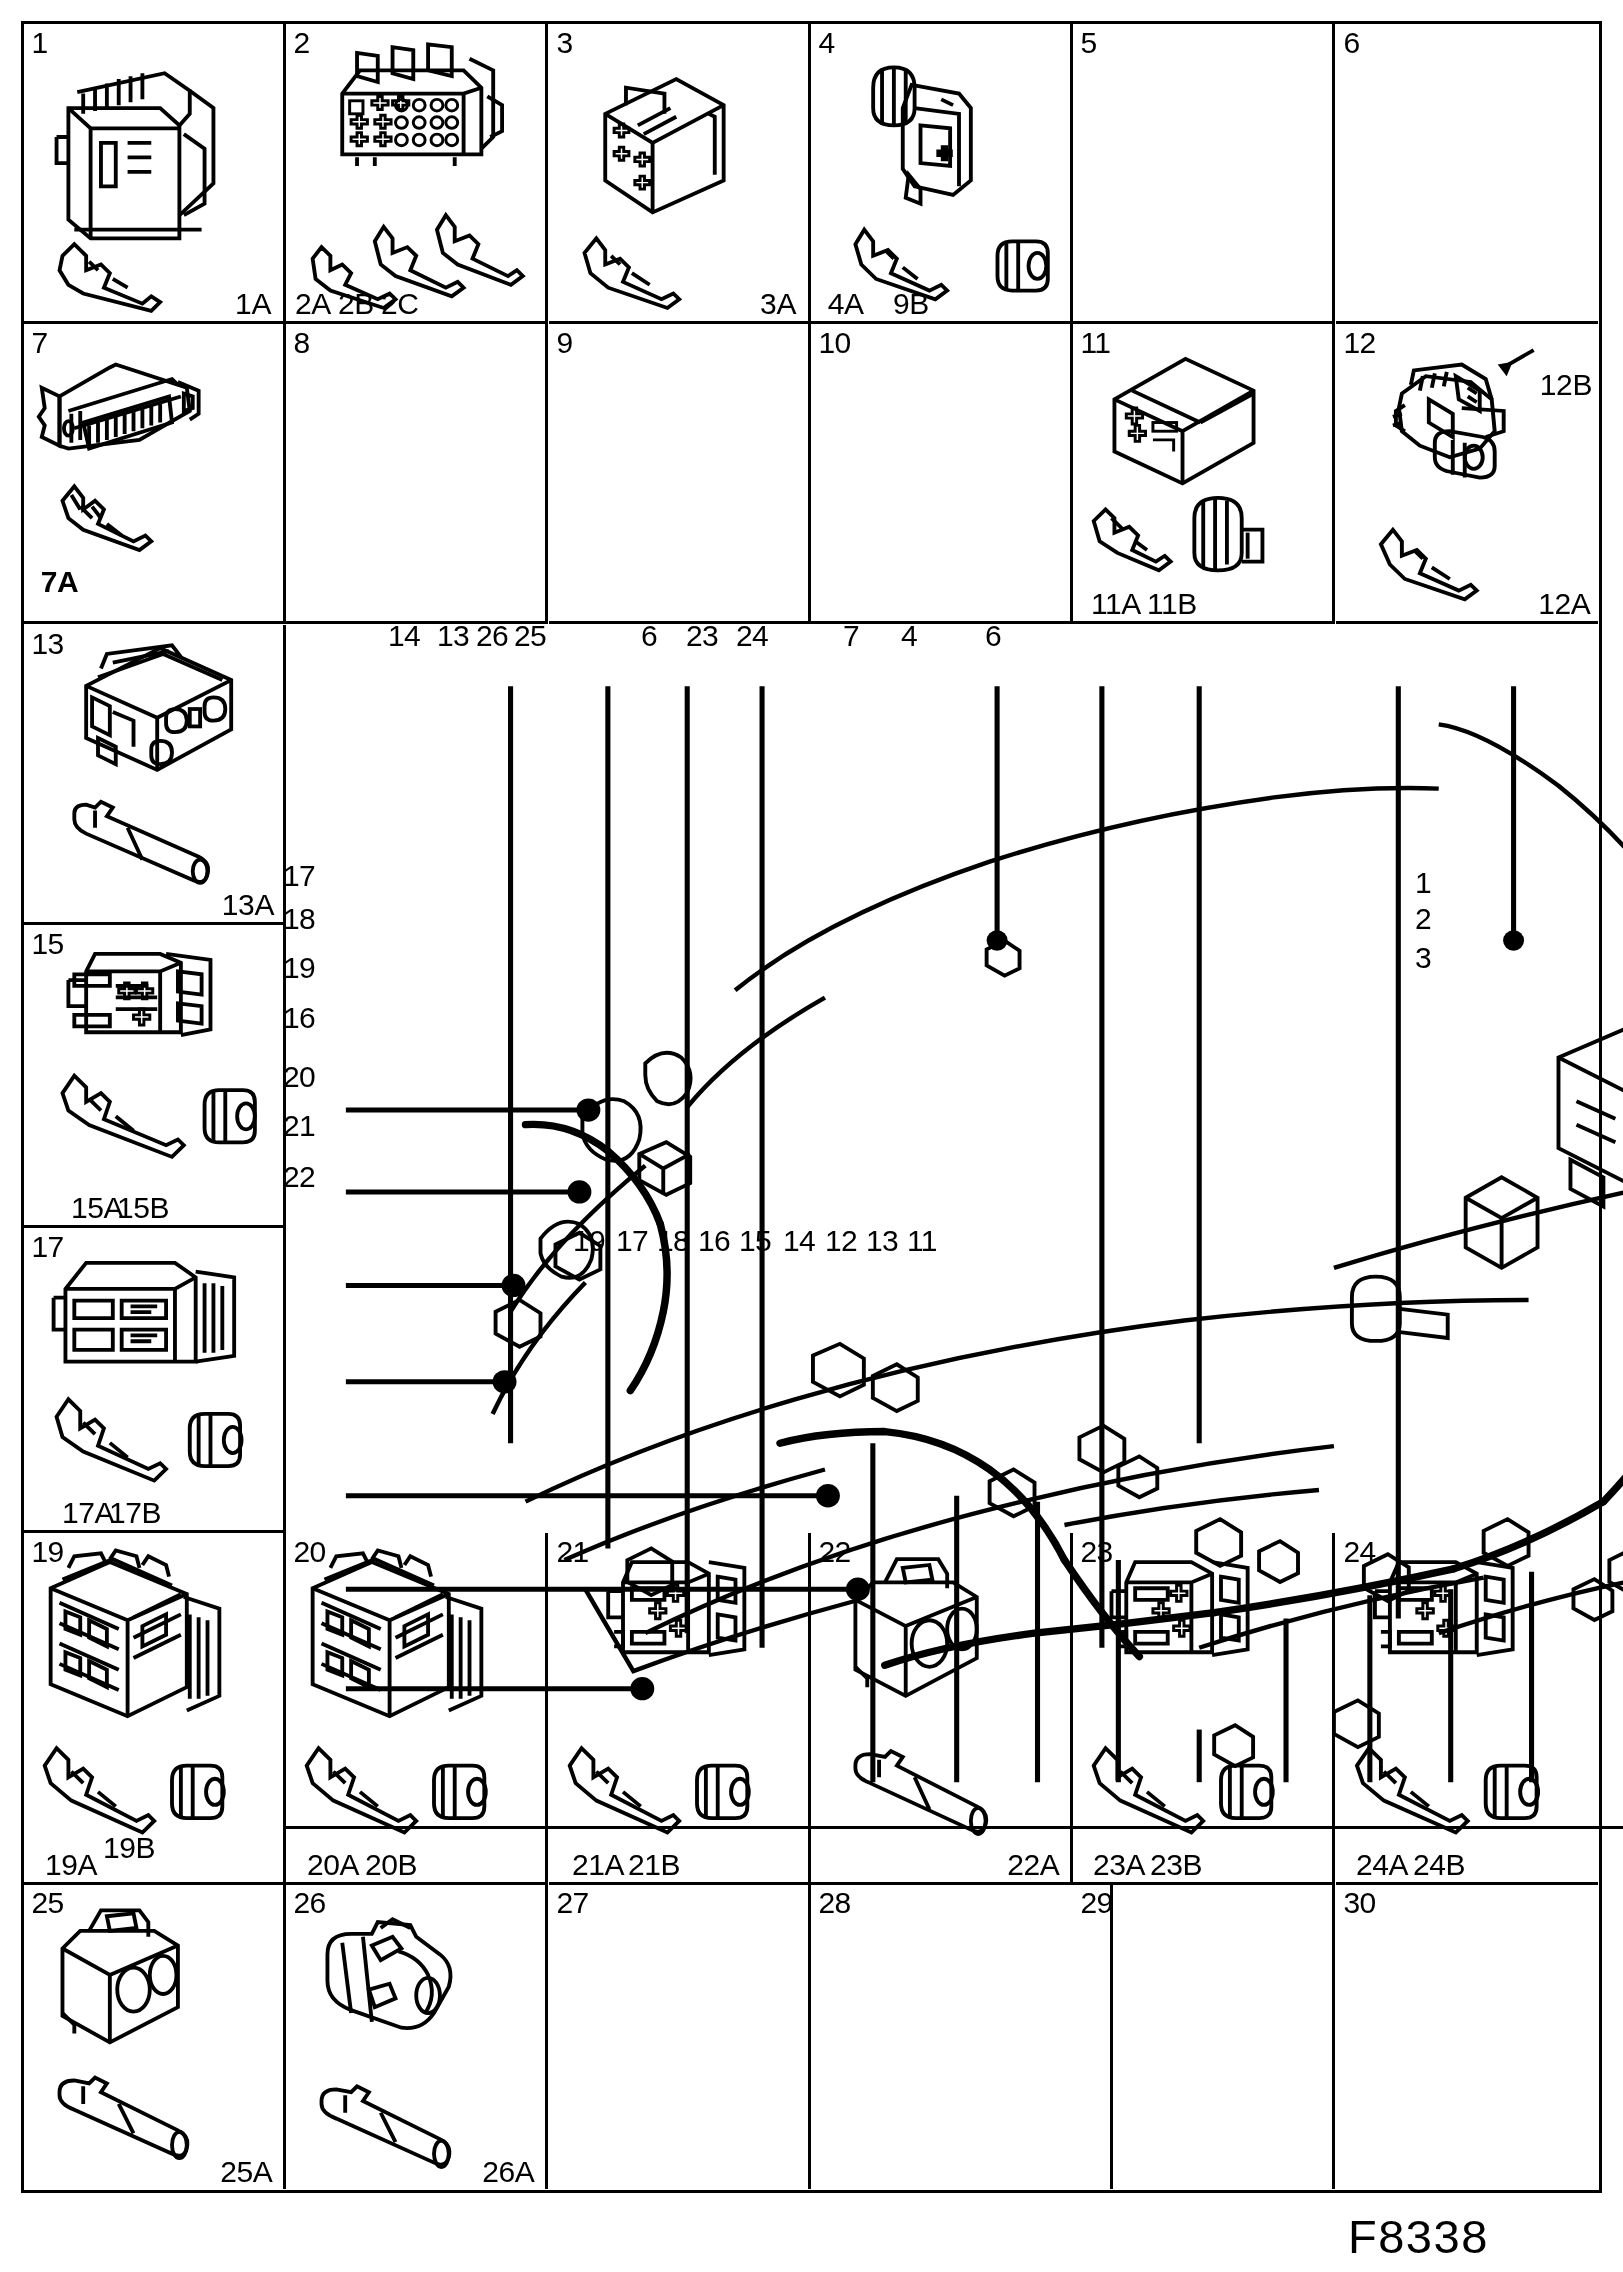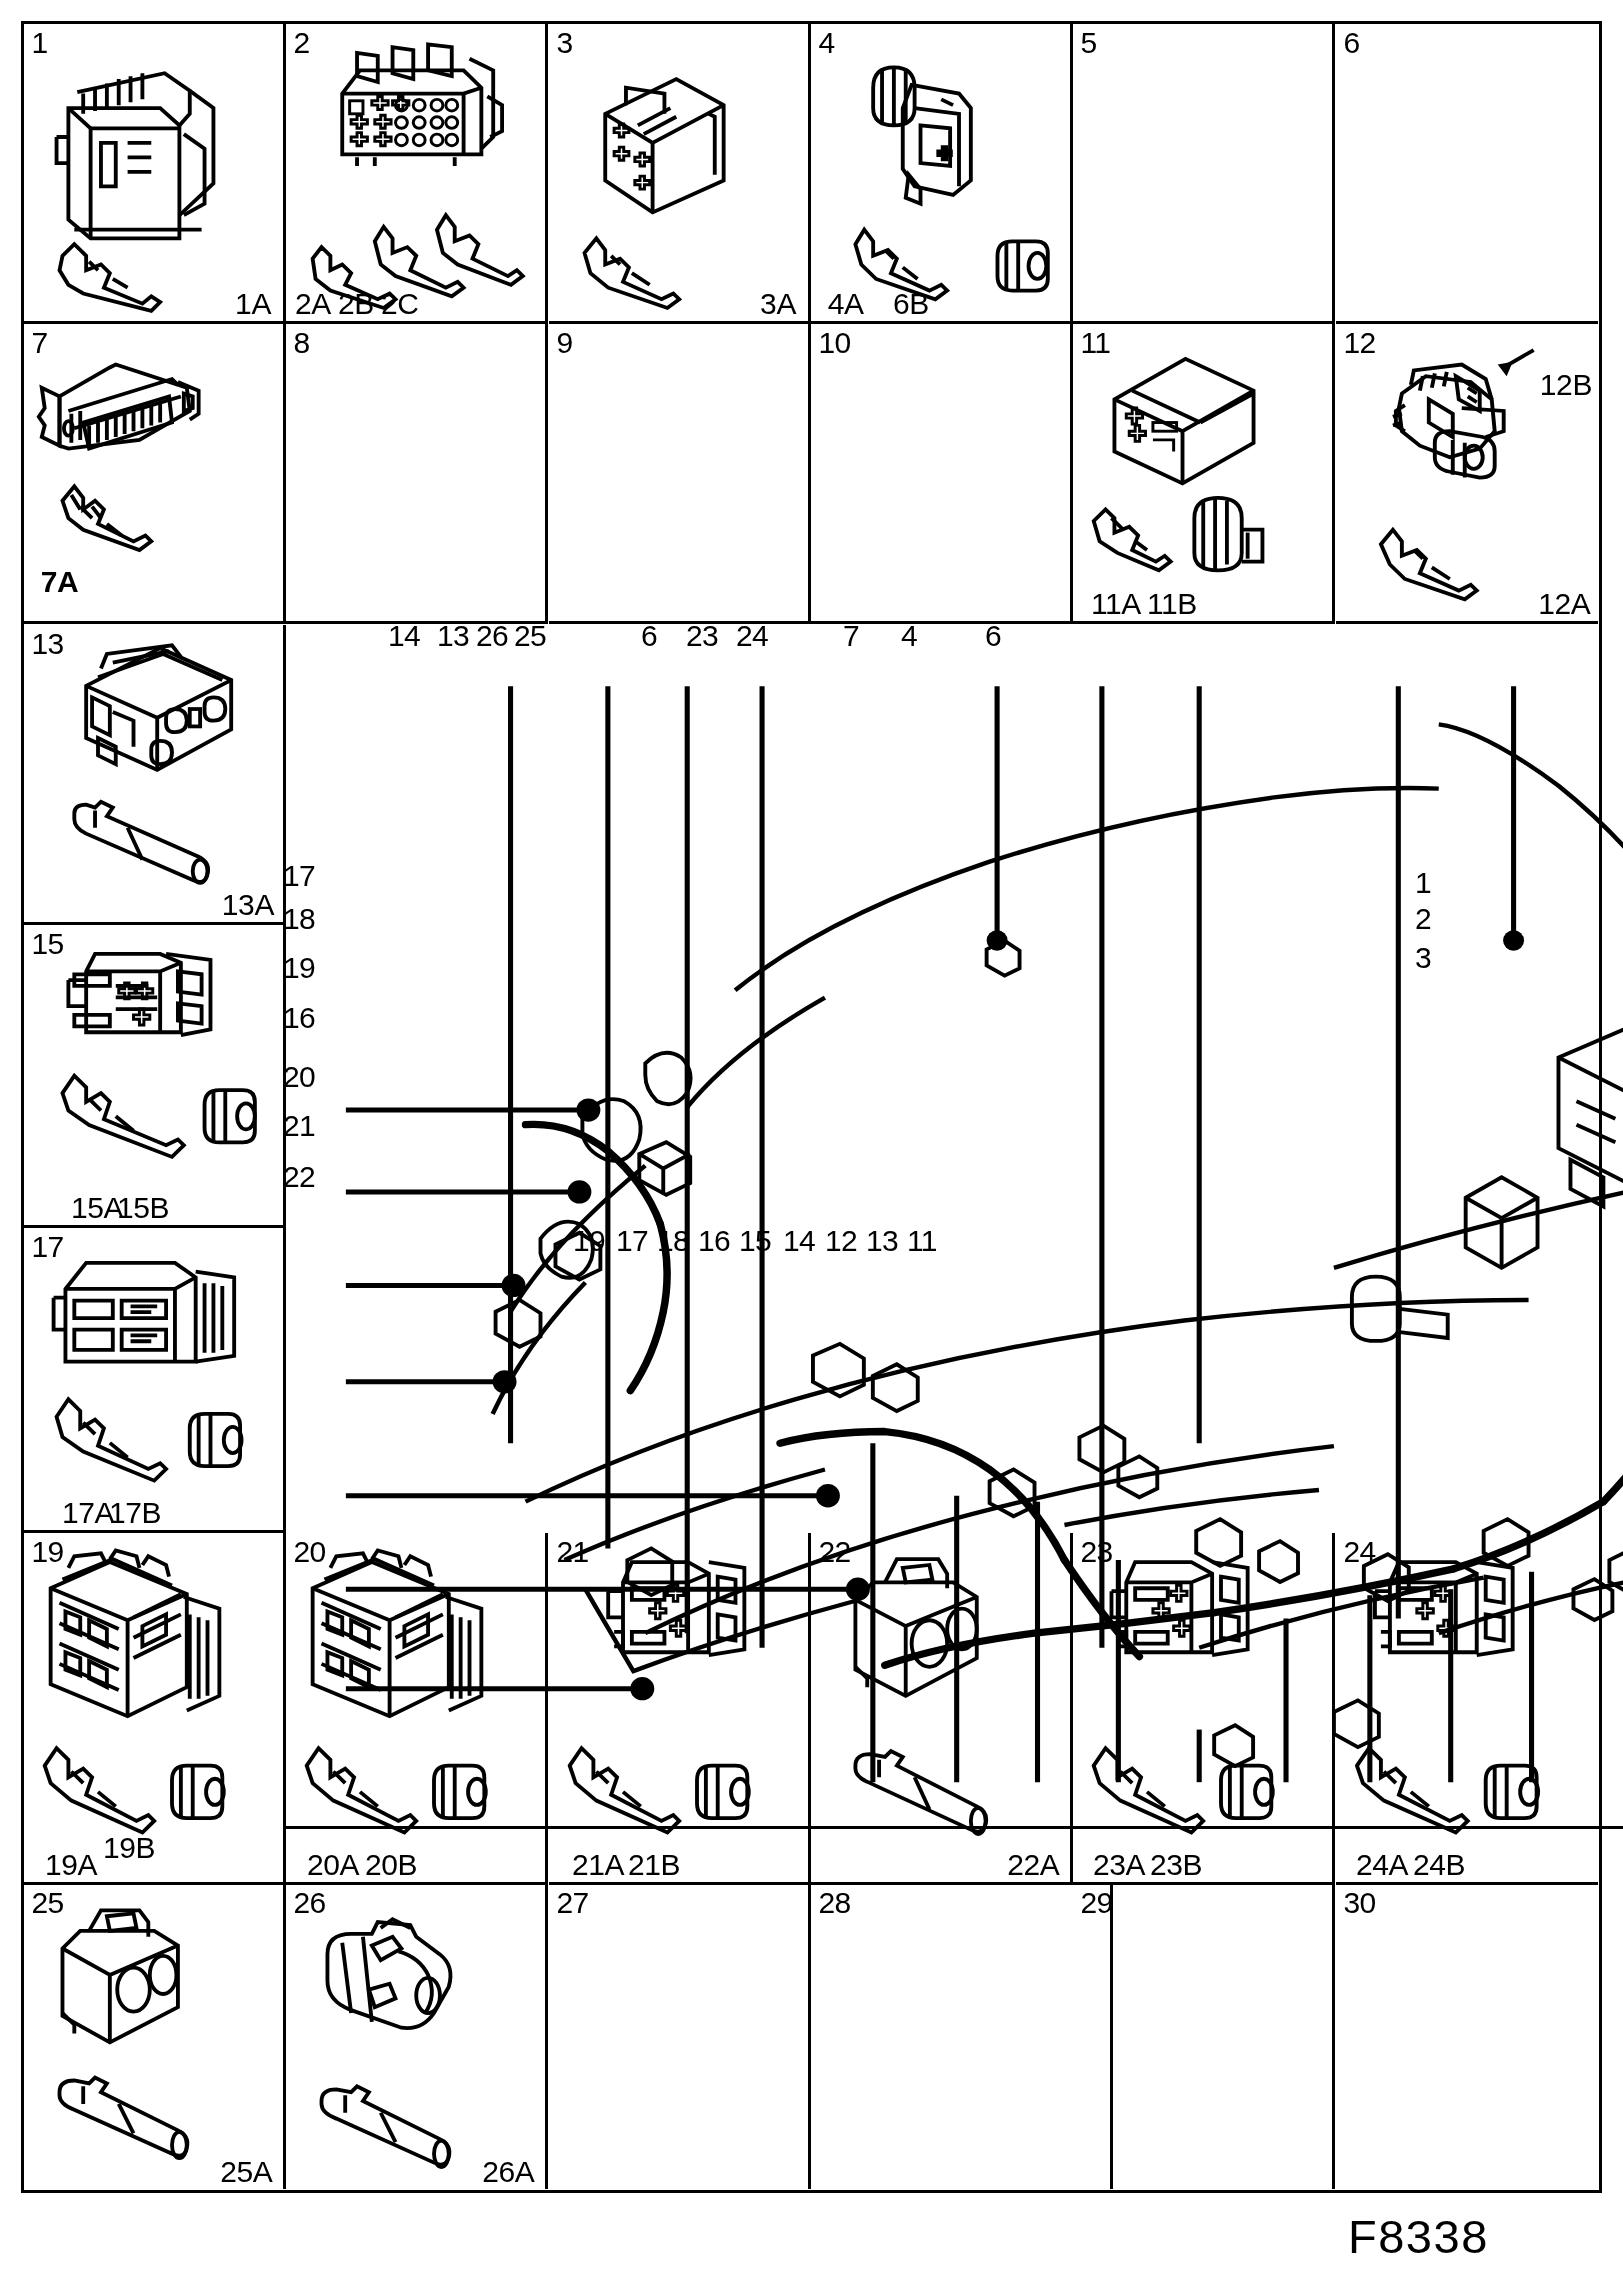--- a/index.html
+++ b/index.html
@@ -191,21 +191,21 @@
             <path d="M50 156 L56 162 M62 168 L72 176"></path>
           </g>
           <g class="ln">
             <path d="M126 160 Q126 150 136 150 L152 150 Q160 150 160 158 L160 176 Q160 184 152 184 L136 184 Q126 184 126 174 Z"></path>
             <path d="M132 151 L132 183 M140 150 L140 184"></path>
             <ellipse cx="153" cy="167" rx="6" ry="9"></ellipse>
           </g>
         </svg>
       </div>
       <span class="part-label" style="left:16.7px;bottom:1.5px;">4A</span>
-      <span class="part-label" style="left:82px;bottom:1.5px;">6B</span>
+      <span class="part-label" style="left:82px;bottom:1.5px;">9B</span>
     </div>
 
     <div class="cell" style="left: 1049px; top: 0px; width: 262px; height: 300px;">
       <span class="cell-num">5</span>
     </div>
 
     <div class="cell last-col" style="left: 1312px; top: 0px; width: 262px; height: 300px;">
       <span class="cell-num">6</span>
     </div>
 

